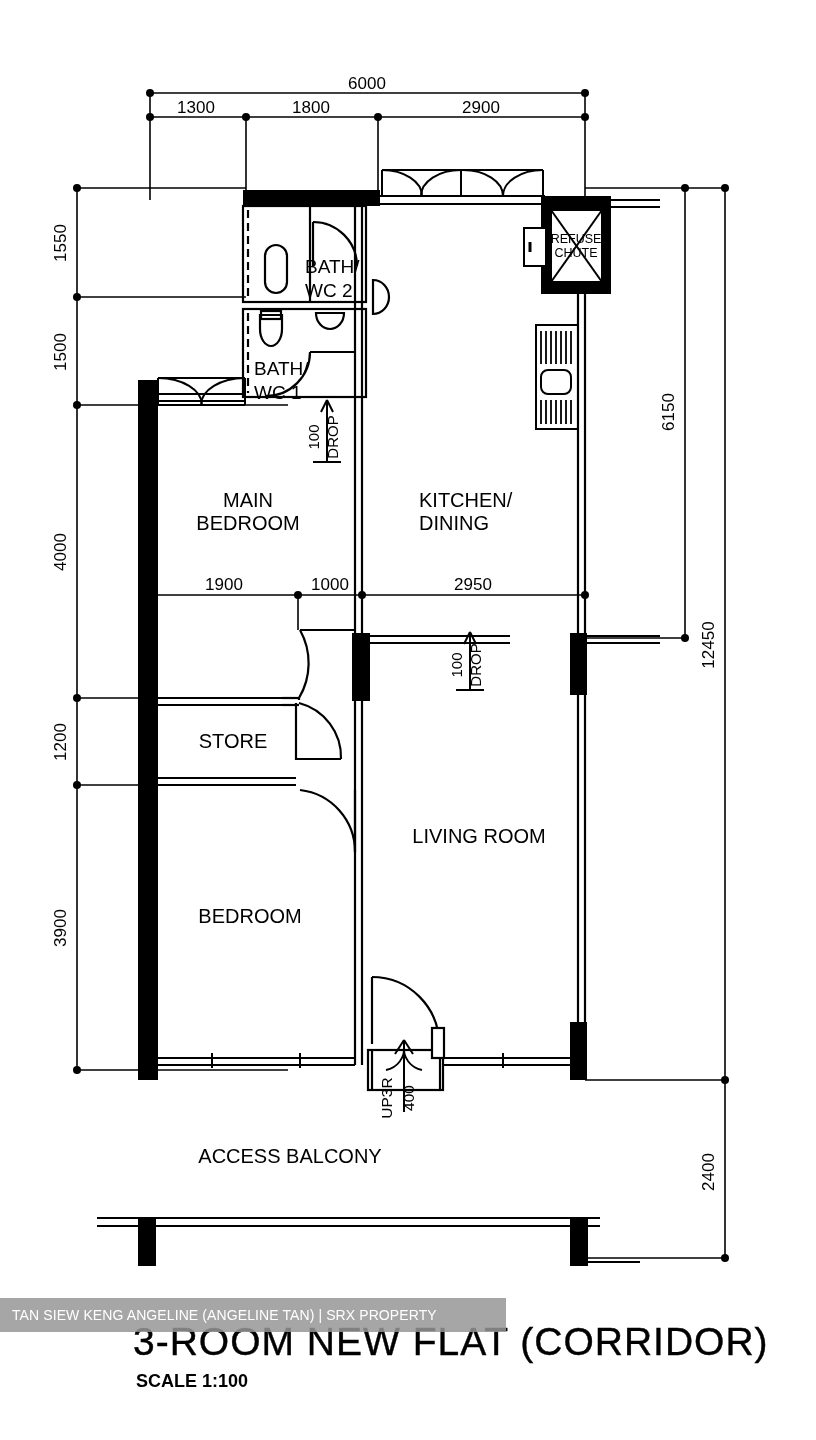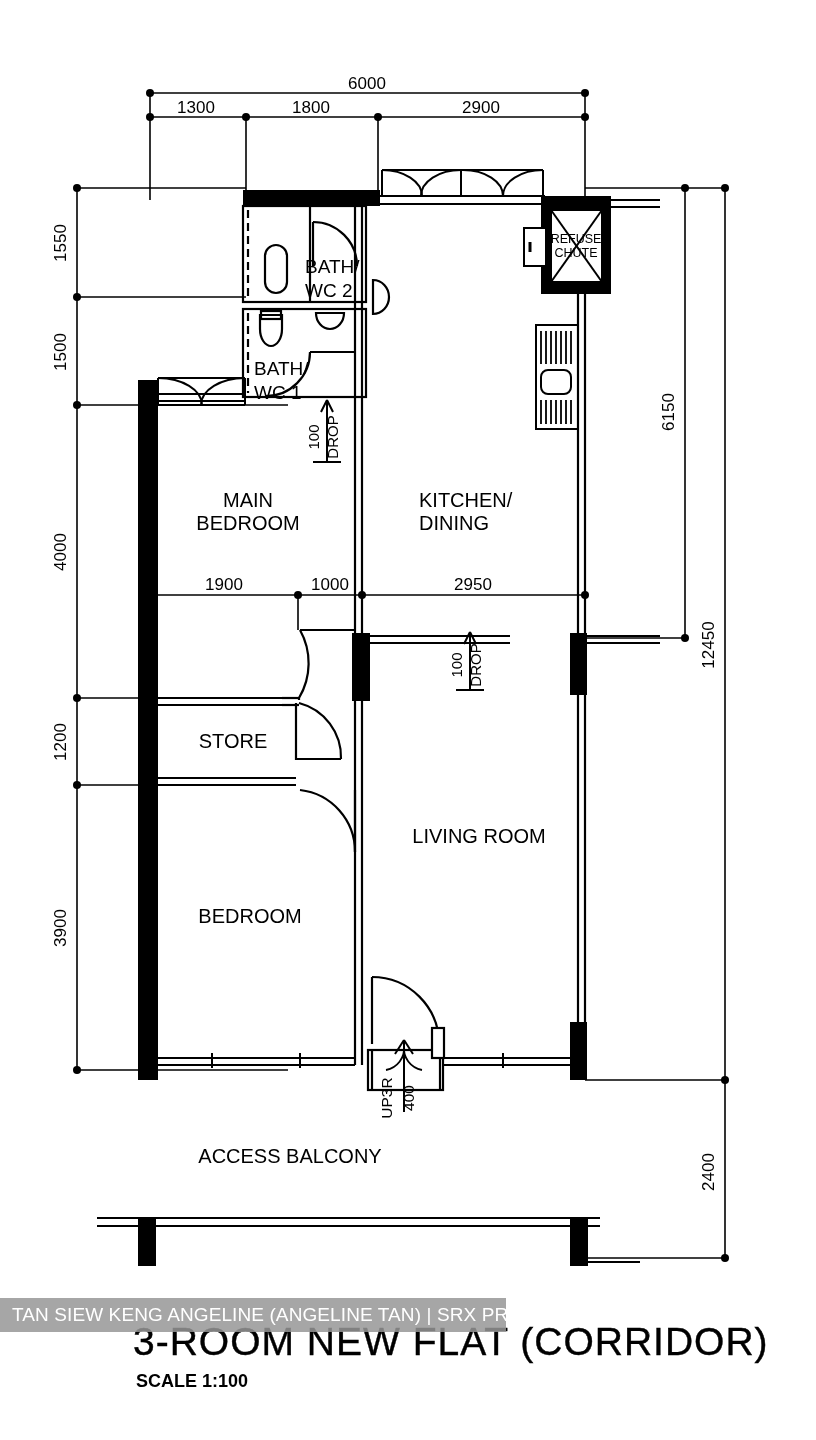--- a/index.html
+++ b/index.html
@@ -1,21 +1,21 @@
 <!DOCTYPE html>
 <html><head>
 <meta charset="utf-8">
 <style>
   html,body{margin:0;padding:0;background:#ffffff;}
   body{width:816px;height:1440px;position:relative;overflow:hidden;
        font-family:"Liberation Sans",sans-serif;color:#000;}
   #plan{position:absolute;left:0;top:0;width:816px;height:1440px;}
   .wm{position:absolute;left:0;top:1298px;width:506px;height:34px;
       background:rgba(150,150,150,0.85);display:flex;align-items:center;}
-  .wm span{color:#fff;font-size:19px;letter-spacing:.1px;padding-left:12px;
+  .wm span{color:#fff;font-size:14px;letter-spacing:.1px;padding-left:12px;
            white-space:nowrap;font-family:"Liberation Sans",sans-serif;}
   svg text{font-family:"Liberation Sans",sans-serif;fill:#000;}
 </style>
 </head>
 <body>
 
 <svg id="plan" viewBox="0 0 816 1440">
 
   <g stroke="#000" stroke-width="1.6" fill="none">
     <line x1="150" y1="93" x2="585" y2="93"></line>

